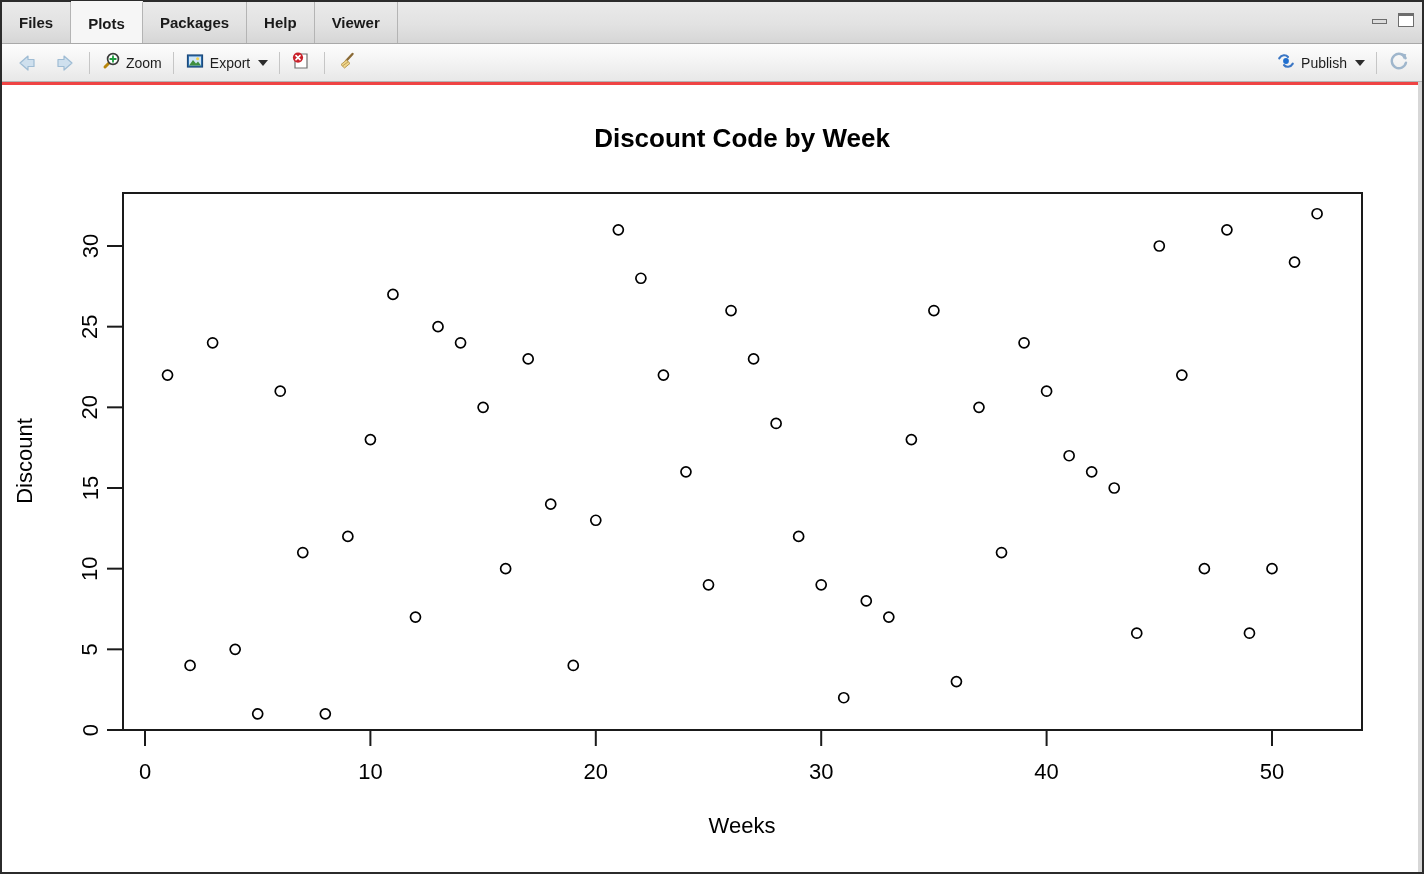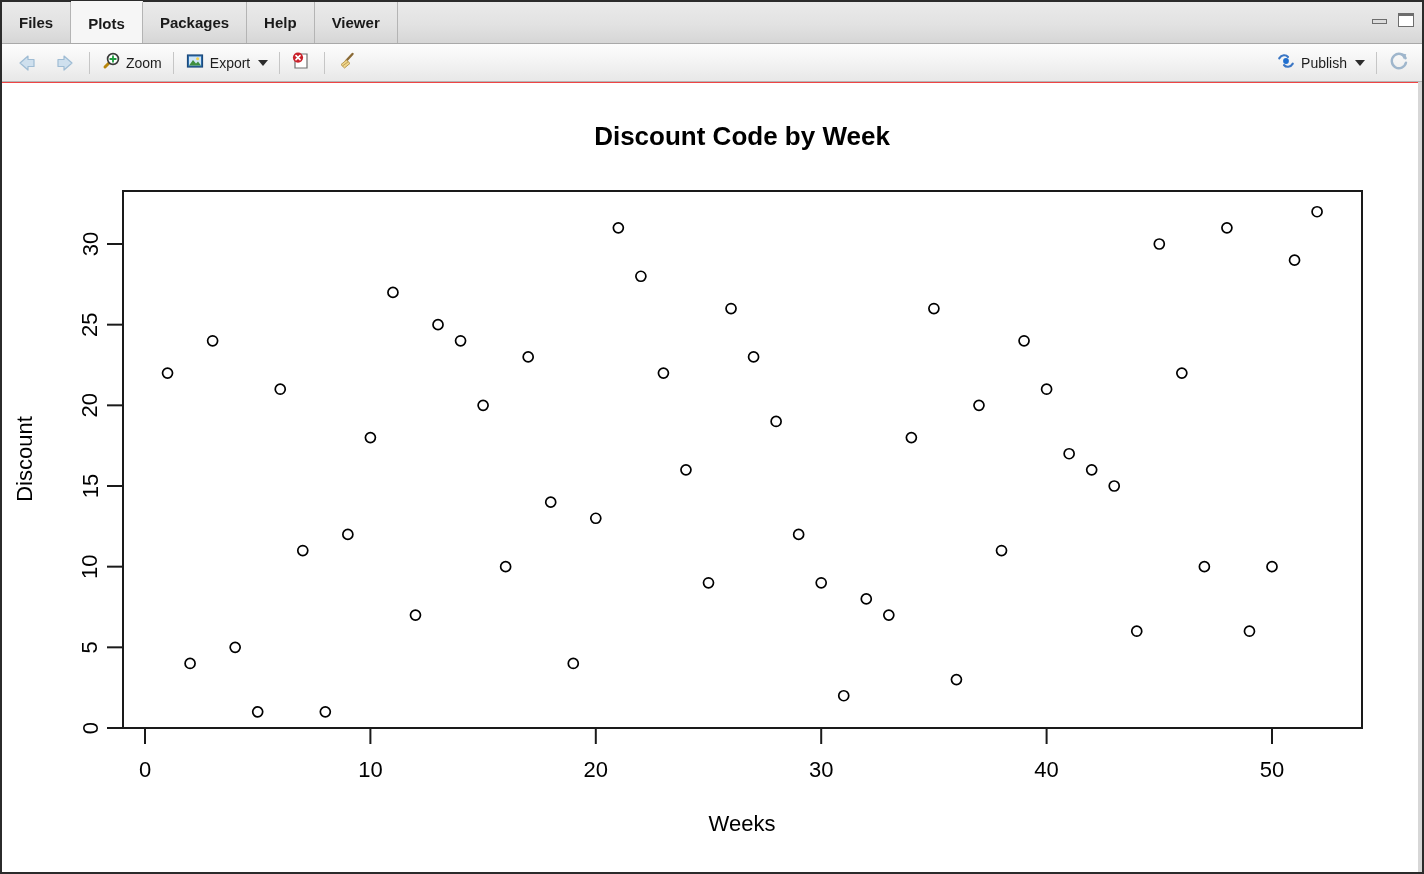--- a/index.html
+++ b/index.html
@@ -121,21 +121,21 @@
     border-top: 6px solid #2c2c2c;
     margin-left: 3px;
   }
 
   
   #plot-surface {
     position: absolute;
     left: 0; top: 80px;
     right: 0; bottom: 0;
     background: #ffffff;
-    border-top: 1px solid #ef4444;
+    border-top: 3px solid #ef4444;
   }
   #plot-svg { display: block; }
 
   
   #pane-edge {
     position: absolute;
     right: 0; top: 80px; bottom: 0;
     width: 4px;
     background: #d7d7d7;
   }

